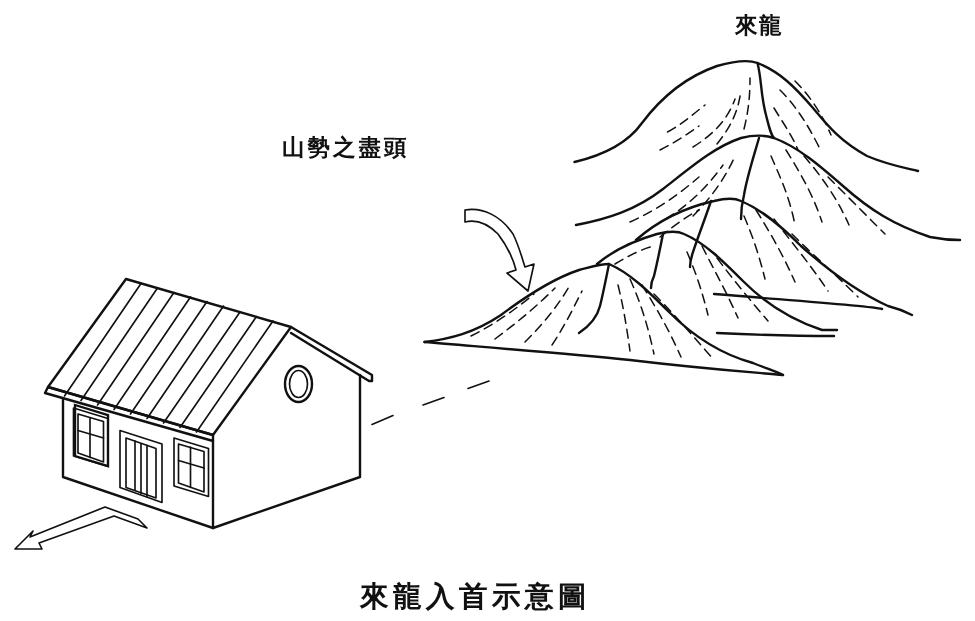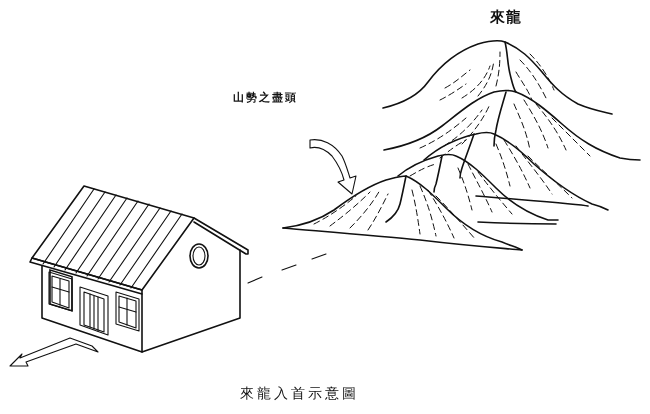--- a/index.html
+++ b/index.html
@@ -2,22 +2,22 @@
 <html><head>
 <meta charset="utf-8">
 <style>
   html, body { margin: 0; padding: 0; background: #ffffff; }
   body { width: 650px; height: 414px; position: relative; overflow: hidden;
          font-family: "DejaVu Serif", serif; color: #111; }
   #canvas { position: absolute; left: 0; top: 0; width: 650px; height: 414px; }
   .label { position: absolute; font-family: "DejaVu Sans", sans-serif; color: #111;
            white-space: nowrap; letter-spacing: 1px; }
   .top-label { left: 462px; top: 8px; font-size: 15px; font-weight: bold; margin-left: 28px; }
-  .side-label { left: 188px; top: 86px; font-size: 11px; line-height: 24px; font-weight: bold; letter-spacing: 2px; margin-left: 45px; }
-  .caption { left: 240px; top: 385px; font-size: 14px; font-family: "DejaVu Serif", serif; font-weight: normal; letter-spacing: 3px; }
+  .side-label { left: 188px; top: 86px; font-size: 15px; line-height: 24px; font-weight: bold; letter-spacing: 2px; }
+  .caption { left: 240px; top: 385px; font-size: 19px; font-family: "DejaVu Serif", serif; font-weight: bold; letter-spacing: 3px; }
   svg line, svg path, svg polyline, svg polygon, svg ellipse { stroke: #111; fill: none; stroke-linecap: round; stroke-linejoin: round; }
   .dash { stroke-dasharray: 6 4; stroke-width: 1; }
   .thick { stroke-width: 1.6; }
   .thin { stroke-width: 1.1; }
 </style>
 </head>
 <body>
 
 <div id="canvas">
 <svg width="650" height="414" viewBox="0 0 650 414" xmlns="http://www.w3.org/2000/svg">

